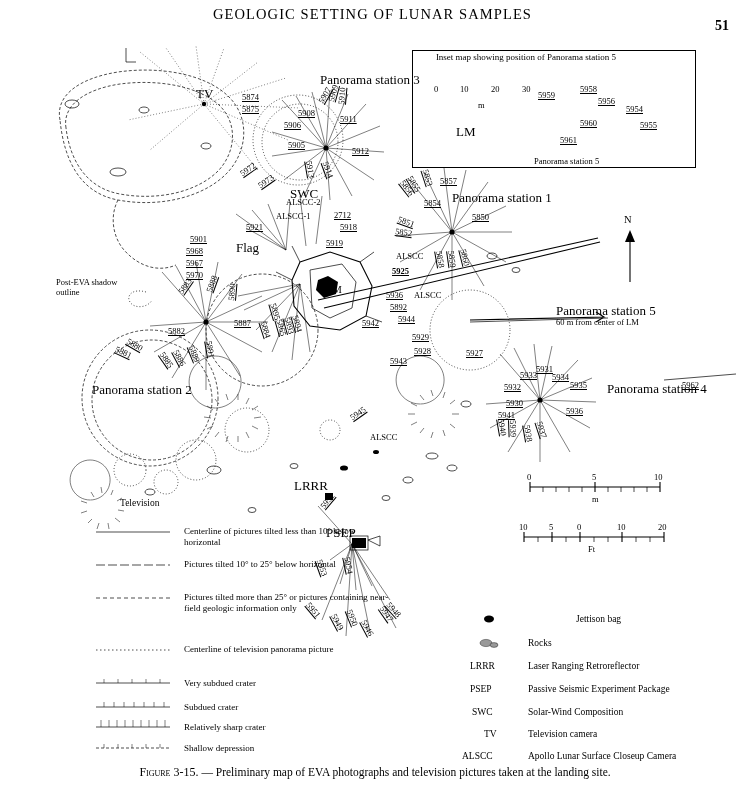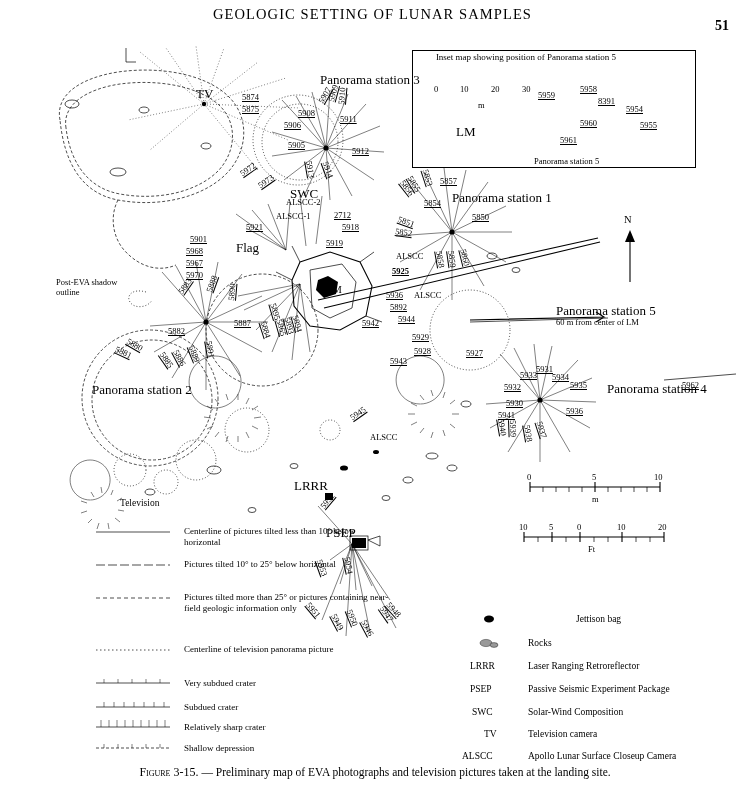--- a/index.html
+++ b/index.html
@@ -260,21 +260,21 @@
   <div class="inset-cap">Inset map showing position of Panorama station 5</div>
   <div class="lbl" style="left:434px;top:84px;">0</div>
   <div class="lbl" style="left:460px;top:84px;">10</div>
   <div class="lbl" style="left:491px;top:84px;">20</div>
   <div class="lbl" style="left:522px;top:84px;">30</div>
   <div class="lbl" style="left:478px;top:100px;">m</div>
   <div class="lbl b" style="left:456px;top:124px;">LM</div>
   <div class="lbl" style="left:534px;top:156px;">Panorama station 5</div>
   <div class="lbl u" style="left:538px;top:90px;">5959</div>
   <div class="lbl u" style="left:580px;top:84px;">5958</div>
-  <div class="lbl u" style="left:598px;top:96px;">8391</div>
+  <div class="lbl u" style="left:598px;top:96px;">5956</div>
   <div class="lbl u" style="left:626px;top:104px;">5954</div>
   <div class="lbl u" style="left:640px;top:120px;">5955</div>
   <div class="lbl u" style="left:580px;top:118px;">5960</div>
   <div class="lbl u" style="left:560px;top:135px;">5961</div>
 
   <div class="lbl b" style="left:320px;top:72px;">Panorama station 3</div>
   <div class="lbl b" style="left:452px;top:190px;">Panorama station 1</div>
   <div class="lbl b" style="left:92px;top:382px;">Panorama station 2</div>
   <div class="lbl b" style="left:578px;top:381px;margin-left:29px;">Panorama station 4</div>
   <div class="lbl b" style="left:556px;top:303px;">Panorama station 5</div>
@@ -307,21 +307,21 @@
   <div class="lbl u rot90" style="left:314px;top:160px;transform:rotate(80deg);">5913</div>
   <div class="lbl u rot90" style="left:330px;top:160px;transform:rotate(70deg);">5914</div>
   <div class="lbl u rot90" style="left:238px;top:170px;transform:rotate(-35deg);">5972</div>
   <div class="lbl u rot90" style="left:256px;top:182px;transform:rotate(-35deg);">5973</div>
   <div class="lbl u" style="left:246px;top:222px;">5921</div>
   <div class="lbl u" style="left:190px;top:234px;">5901</div>
   <div class="lbl u" style="left:186px;top:246px;">5968</div>
   <div class="lbl u" style="left:186px;top:258px;">5967</div>
   <div class="lbl u" style="left:186px;top:270px;">5970</div>
   <div class="lbl u" style="left:334px;top:210px;">2712</div>
-  <div class="lbl u" style="left:342px;top:222px;">5918</div>
+  <div class="lbl u" style="left:320px;top:222px;padding-left:20px;">5918</div>
   <div class="lbl u" style="left:326px;top:238px;">5919</div>
   <div class="lbl u" style="left:392px;top:266px;font-weight:bold;">5925</div>
   <div class="lbl u" style="left:386px;top:290px;">5936</div>
   <div class="lbl u" style="left:390px;top:302px;">5892</div>
   <div class="lbl u" style="left:362px;top:318px;">5942</div>
   <div class="lbl u" style="left:398px;top:314px;">5944</div>
   <div class="lbl u" style="left:412px;top:332px;">5929</div>
   <div class="lbl u" style="left:414px;top:346px;">5928</div>
   <div class="lbl u" style="left:466px;top:348px;">5927</div>
   <div class="lbl u" style="left:390px;top:356px;">5943</div>

